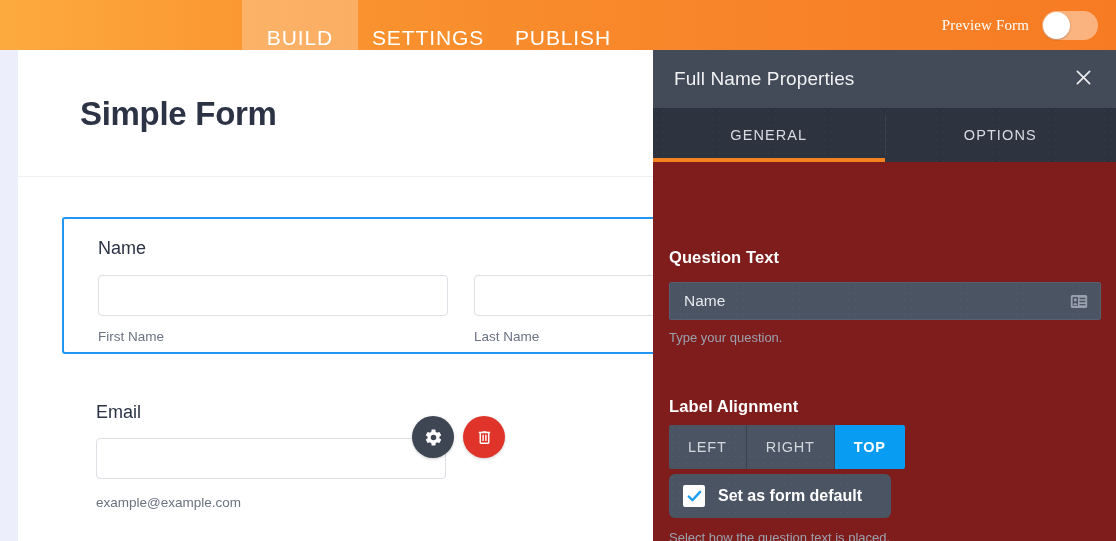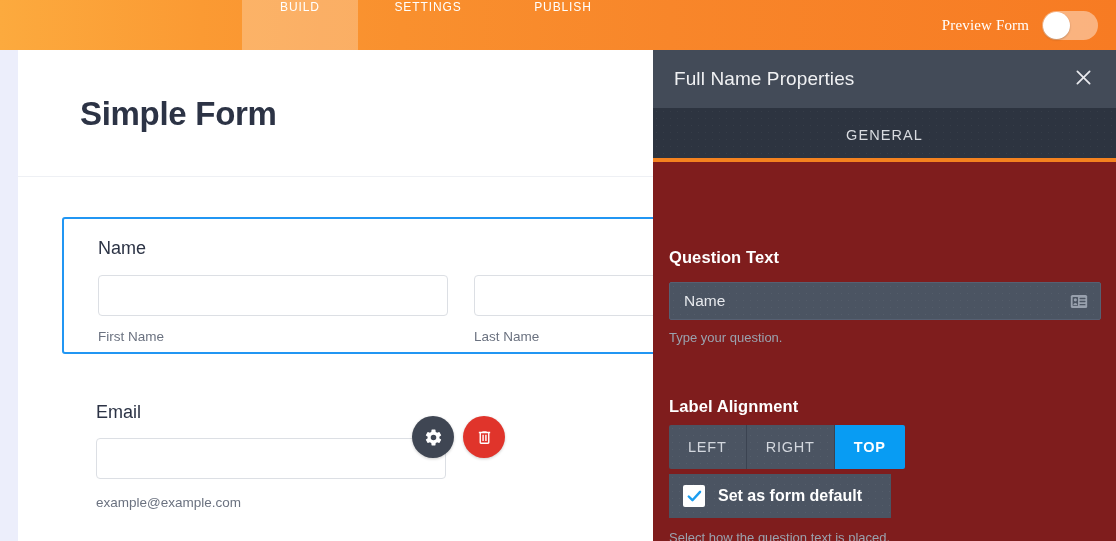--- a/index.html
+++ b/index.html
@@ -26,25 +26,25 @@
     width: 1116px;
     height: 50px;
     background: linear-gradient(to right, #fcaa3e 0%, #fb9a33 18%, #f9902e 36%, #f8862a 60%, #f77b23 100%);
     display: flex;
     align-items: stretch;
   }
   .topbar-spacer { width: 242px; flex: 0 0 242px; }
 
   .nav-tab {
     display: flex;
-    align-items: flex-start;
+    align-items: flex-end;
     justify-content: center;
     height: 50px;
     color: #ffffff;
-    font-size: 12px;
+    font-size: 21px;
     letter-spacing: 0.9px;
     font-weight: 400;
     cursor: pointer;
     user-select: none;
     padding: 0 14px;
   }
   .nav-tab.active {
     background: rgba(255,255,255,0.26);
   }
   #tab-build  { width: 116px; flex: 0 0 116px; }
@@ -318,21 +318,21 @@
     font-weight: bold;
   }
 
   .default-row {
     position: absolute;
     top: 312px; left: 16px;
     width: 222px; height: 44px;
     background: #4b5462;
     background-image: radial-gradient(rgba(255,255,255,0.05) 0.6px, transparent 0.6px);
     background-size: 7px 7px;
-    border-radius: 0;
+    border-radius: 6px;
     display: flex;
     align-items: center;
     cursor: pointer;
     user-select: none;
   }
   .cbox {
     width: 22px; height: 22px;
     margin-left: 14px;
     background: #ffffff;
     border-radius: 2px;
@@ -422,20 +422,23 @@
             <line x1="5" y1="5" x2="19" y2="19"></line>
             <line x1="19" y1="5" x2="5" y2="19"></line>
           </svg>
         </span>
       </div>
     </div>
 
     <div class="panel-tabs">
       <div class="ptab active">
         <span>GENERAL</span>
+      </div>
+      <div class="ptab">
+        <span>OPTIONS</span>
       </div>
     </div>
 
     <div class="panel-body">
 
       <div class="sec-title qt-title">Question Text</div>
       <div class="qt-input">
         <span class="qt-val">Name</span>
         <span class="qt-icon">
           <svg width="18" height="15" viewBox="0 0 22 18" fill="none">

